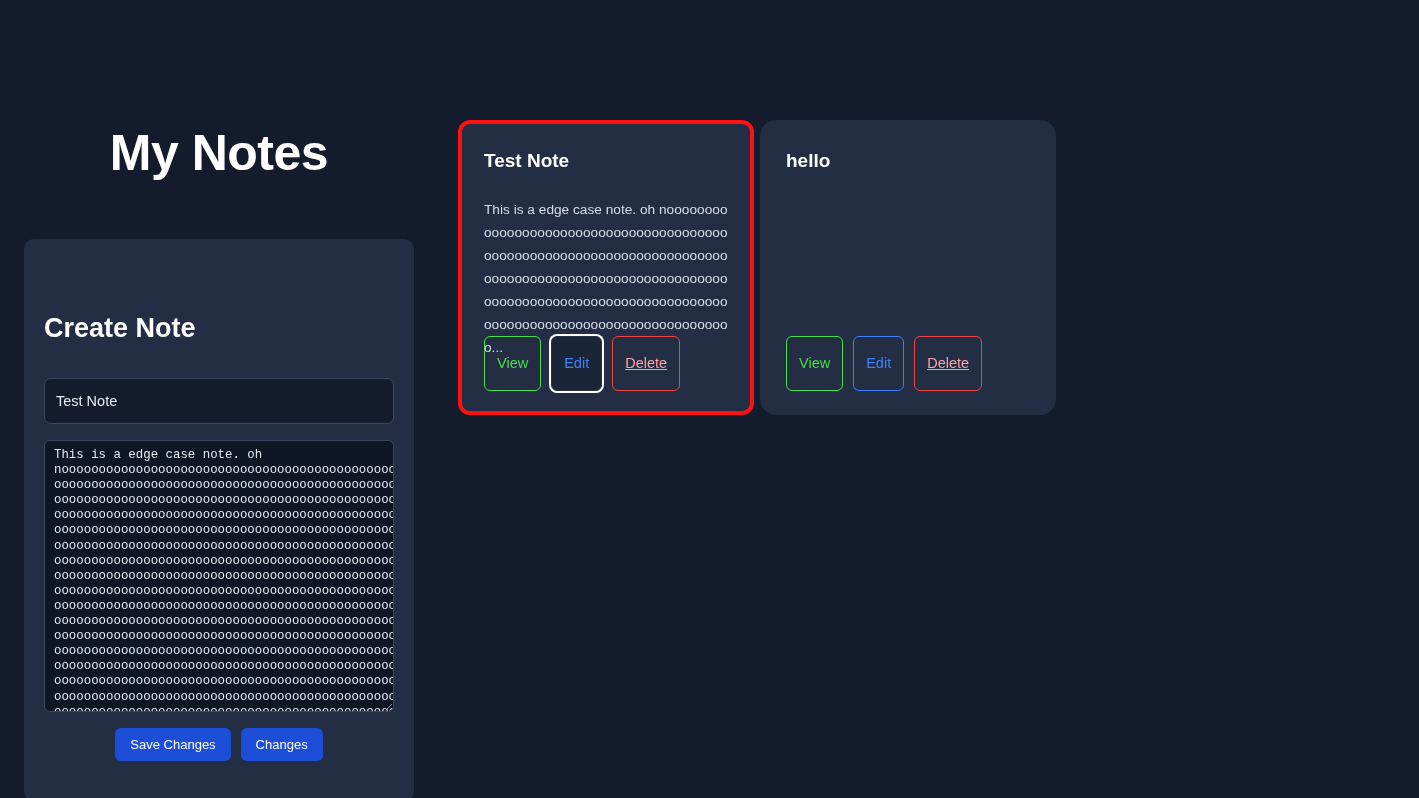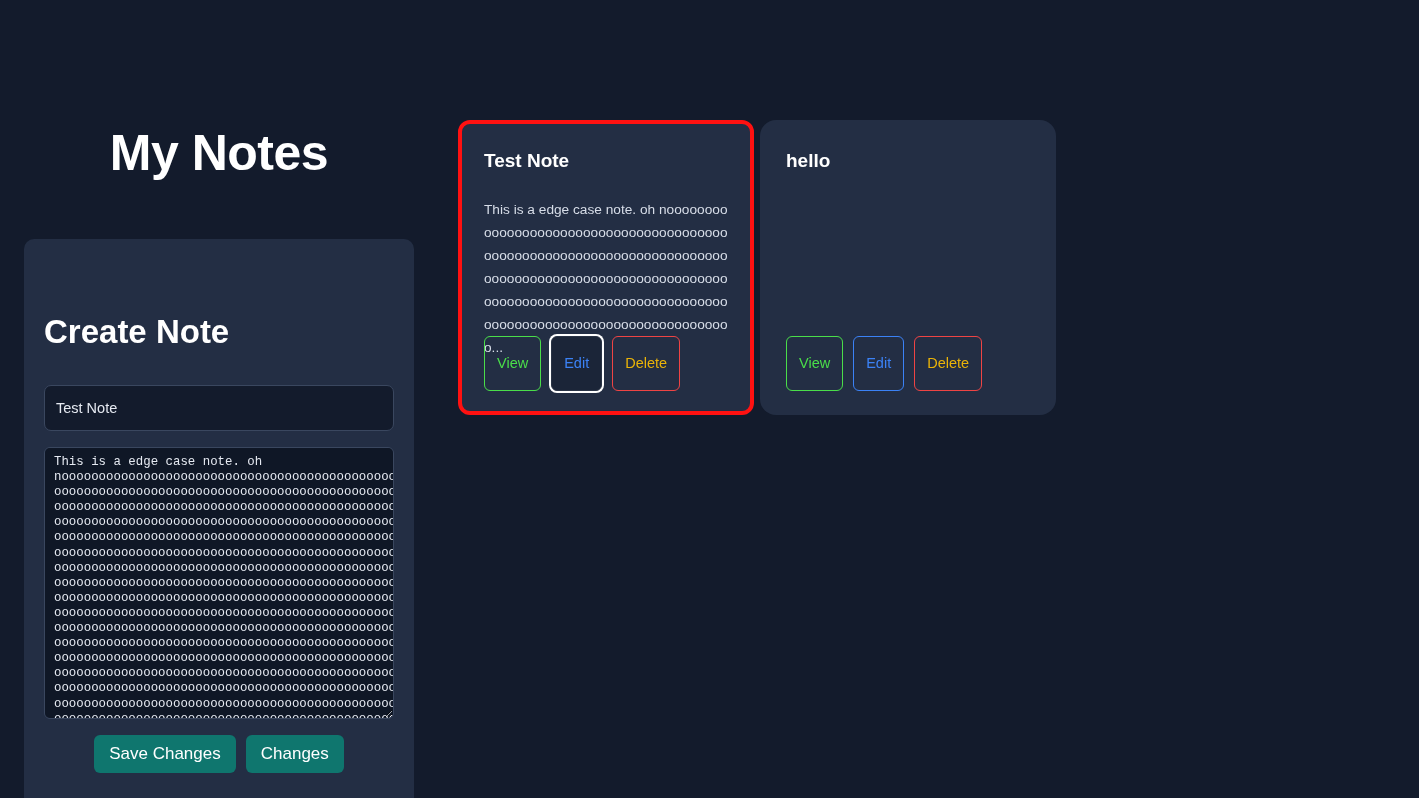--- a/index.html
+++ b/index.html
@@ -42,21 +42,21 @@
   .form-card {
     margin-top: 61px;
     background: #232e44;
     border-radius: 10px;
     padding: 24px 20px 40px 20px;
   }
 
   .form-title {
     margin: 0;
     padding: 50px 0 0 0;
-    font-size: 33px;
+    font-size: 27px;
     font-weight: bold;
     color: #ffffff;
   }
 
   .title-input {
     display: block;
     width: 350px;
     height: 46px;
     margin-top: 34px;
     background: #131b2c;
@@ -102,26 +102,26 @@
   }
 
   .form-actions {
     display: flex;
     gap: 10px;
     justify-content: center;
     margin-top: 16px;
   }
 
   .btn-primary {
-    background: #0f766e;
+    background: #1d4ed8;
     color: #ffffff;
     border: none;
     border-radius: 6px;
     font-family: "Liberation Sans", sans-serif;
-    font-size: 17px;
+    font-size: 13px;
     padding: 9px 15px;
     cursor: pointer;
   }
 
   
   .notes-grid {
     position: absolute;
     left: 458px;
     top: 120px;
     display: flex;
@@ -175,21 +175,21 @@
     border-style: solid;
     border-radius: 6px;
     font-family: "Liberation Sans", sans-serif;
     font-size: 14.5px;
     padding: 18px 12px;
     cursor: pointer;
     line-height: 1.15;
   }
   .btn-view   { color: #4ade4a; border-color: #4ade4a; }
   .btn-edit   { color: #3b82f6; border-color: #3b82f6; }
-  .btn-delete { color: #eab308; border-color: #ef4444; }
+  .btn-delete { color: #fca5a5; border-color: #ef4444; text-decoration: underline; }
 
   .btn-edit.focused {
     border-color: #2a3446;
     box-shadow: 0 0 0 2px #ffffff;
     background: #1b2538;
   }
 </style>
 </head>
 <body>
 

